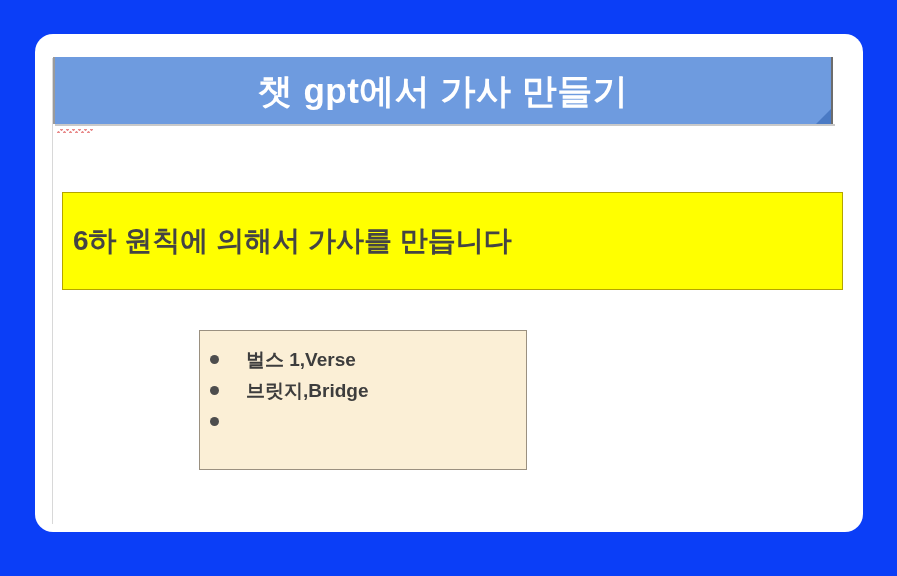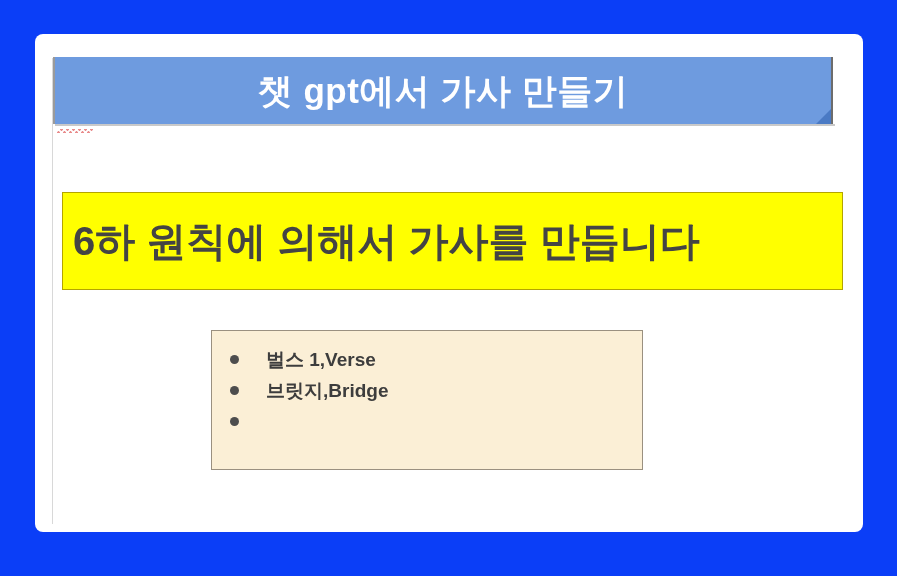--- a/index.html
+++ b/index.html
@@ -22,21 +22,21 @@
   }
 
   
   #slide-card {
     position: absolute;
     left: 35px;
     top: 34px;
     width: 828px;
     height: 498px;
     background: #ffffff;
-    border-radius: 8px;
+    border-radius: 18px;
     box-sizing: border-box;
   }
 
   
   #margin-rule {
     position: absolute;
     left: 17px;
     top: 24px;
     width: 1px;
     height: 466px;
@@ -108,37 +108,37 @@
     height: 98px;
     background: #ffff00;
     border: 1.5px solid #b4a400;
     box-sizing: border-box;
     display: flex;
     align-items: center;
     padding-left: 10px;
   }
   #highlight-text {
     color: #444444;
-    font-size: 40px;
+    font-size: 28px;
     font-weight: bold;
     line-height: 1;
     white-space: nowrap;
   }
 
   
   #bullet-box {
     position: absolute;
-    left: 176px;
+    left: 164px;
     top: 296px;
-    width: 432px;
+    width: 328px;
     height: 140px;
     background: #fbefd6;
     border: 1.5px solid #9a9080;
     box-sizing: border-box;
-    padding: 13px 0 0 18px;
+    padding: 13px 0 0 10px;
   }
   .bullet-row {
     display: flex;
     align-items: center;
     height: 31px;
   }
   .bullet-dot {
     width: 9px;
     height: 9px;
     border-radius: 50%;

